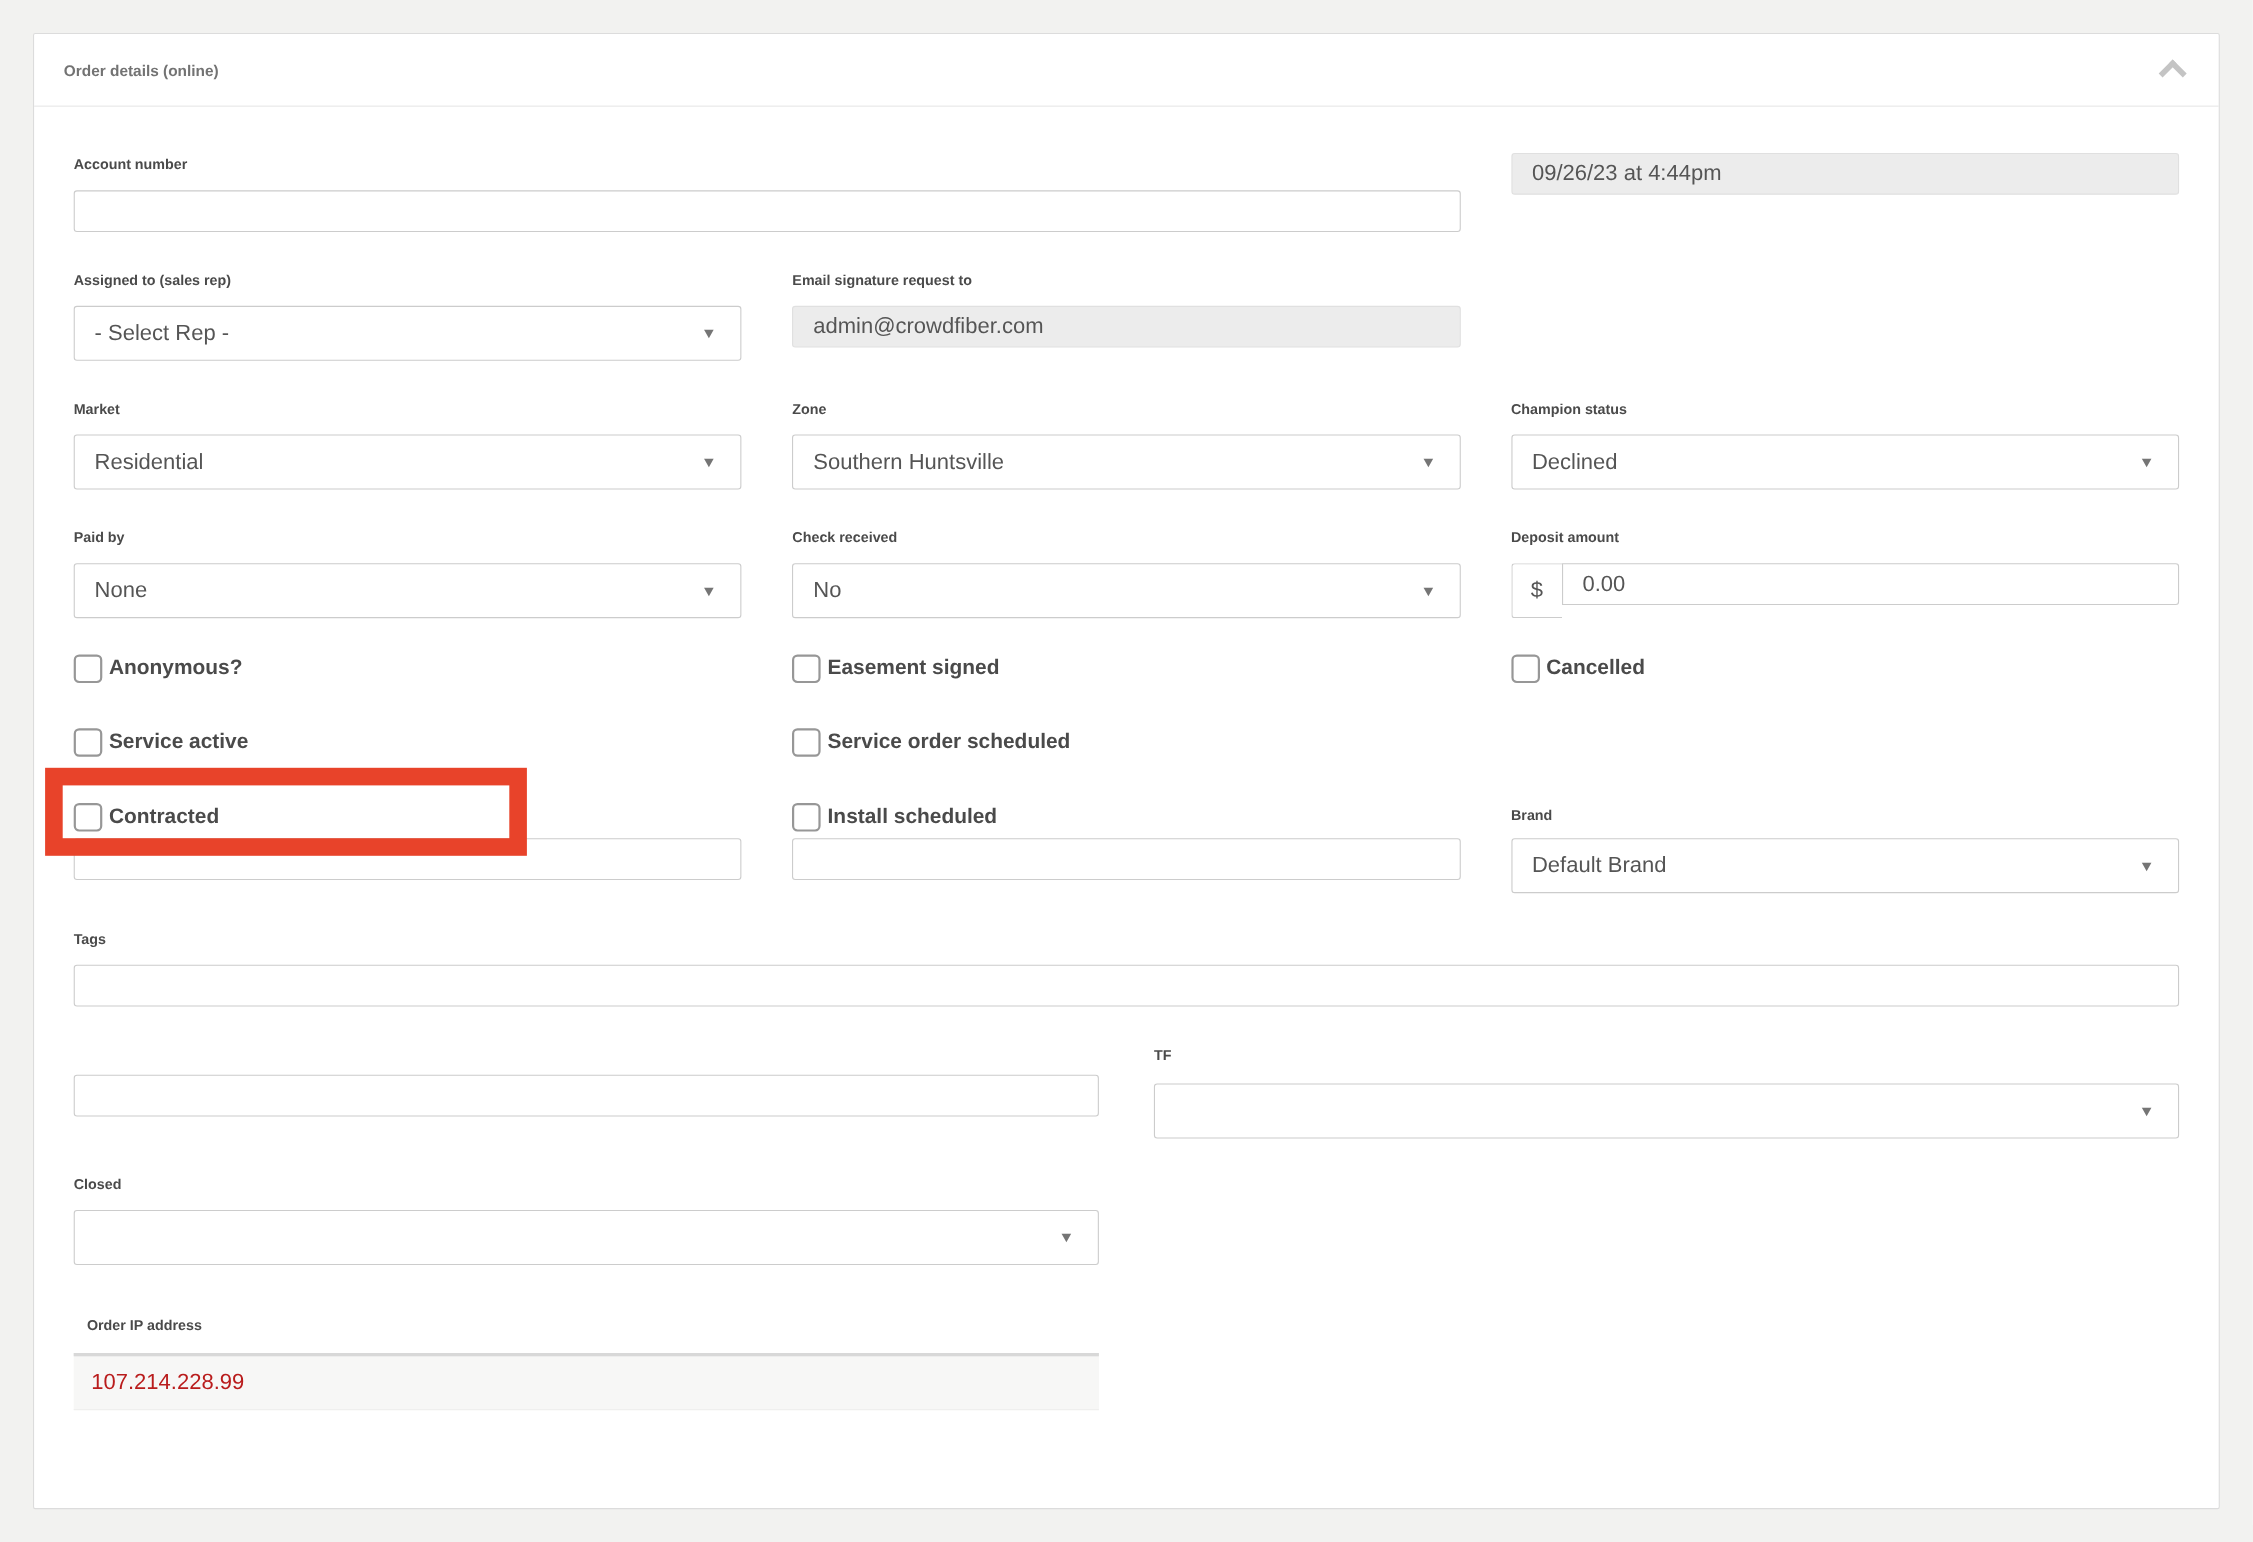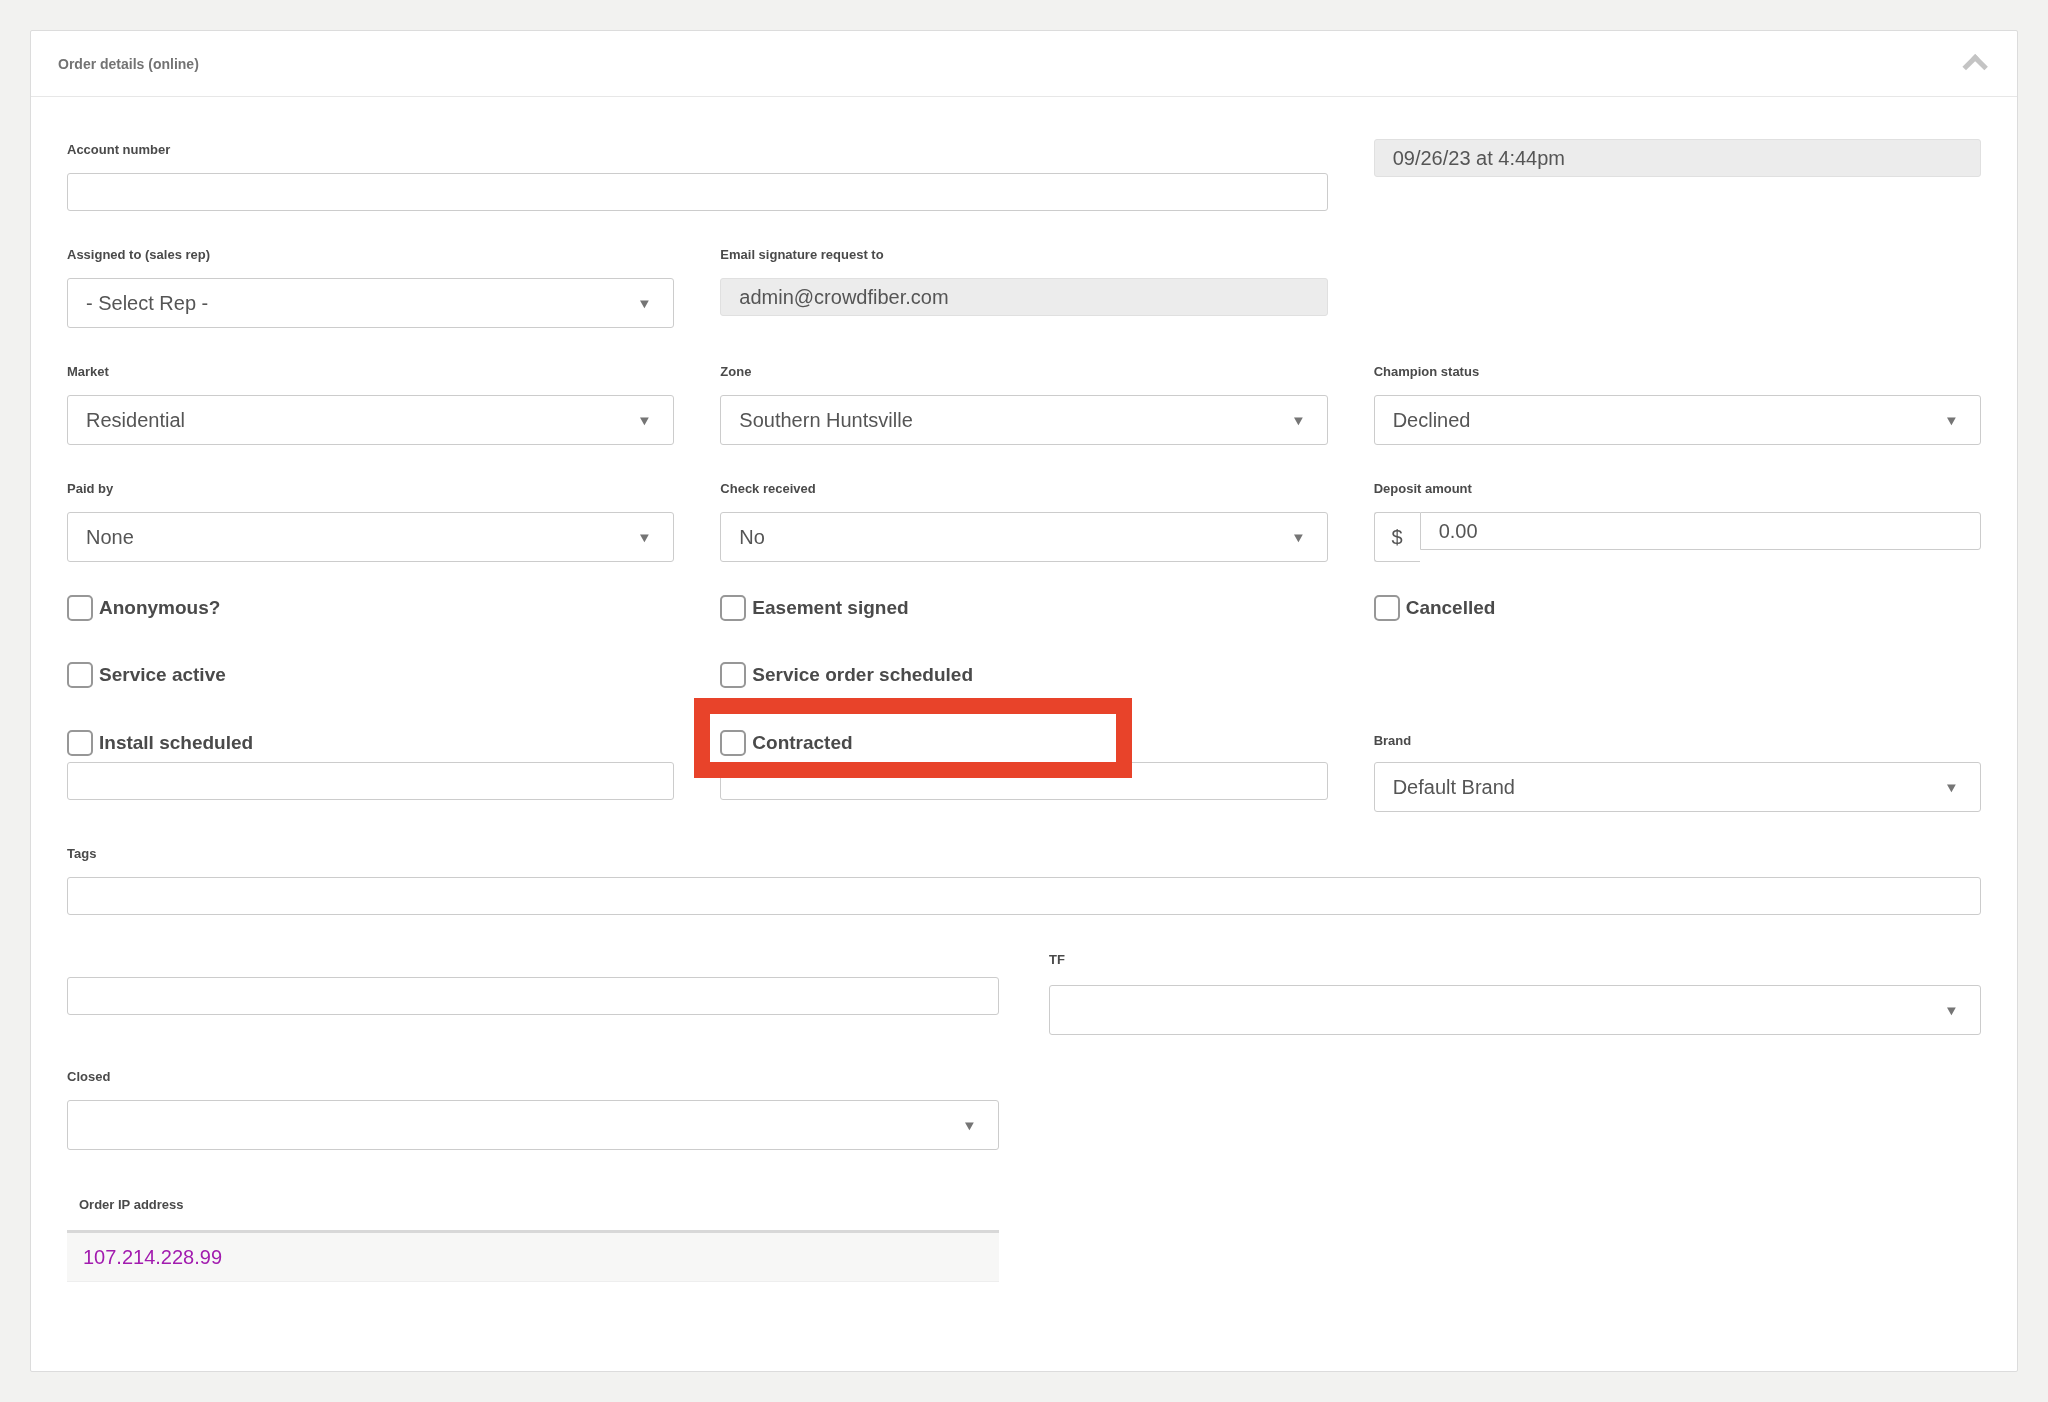--- a/index.html
+++ b/index.html
@@ -163,21 +163,21 @@
   .ip-box {
     width: 100%;
     height: 52px;
     background: #f7f7f6;
     border-top: 3px solid #d8d8d8;
     border-bottom: 1px solid #eeeeee;
     display: flex;
     align-items: center;
     padding: 0 16px;
     font-size: 20px;
-    color: #a21caf;
+    color: #b91c1c;
   }
 </style>
 </head>
 <body>
 
 <div class="card">
   <div class="card-header">
     <div class="card-title">Order details (online)</div>
     <div class="chevron-up"></div>
   </div>
@@ -277,35 +277,35 @@
         <input type="checkbox" style="">
         <span class="cb-label">Service active</span>
       </label>
       <label class="cb">
         <input type="checkbox" style="">
         <span class="cb-label">Service order scheduled</span>
       </label>
     </div>
 
     <div class="grid3 mb-r7">
-      <div class="cb-field">
-        <label class="cb">
-          <input type="checkbox" style="">
-          <span class="cb-label">Install scheduled</span>
-        </label>
-        <input class="text-input" type="text" value="" style="">
-      </div>
       <div class="cb-field">
         <div class="highlight-box"></div>
         <label class="cb">
           <input type="checkbox" style="">
           <span class="cb-label">Contracted</span>
         </label>
         <input class="text-input" type="text" value="" style="">
       </div>
+      <div class="cb-field">
+        <label class="cb">
+          <input type="checkbox" style="">
+          <span class="cb-label">Install scheduled</span>
+        </label>
+        <input class="text-input" type="text" value="" style="">
+      </div>
       <div>
         <label class="field-label tight">Brand</label>
         <div class="select">
           <span>Default Brand</span>
           <span class="caret">▼</span>
         </div>
       </div>
     </div>
 
     <div class="mb-tags">

